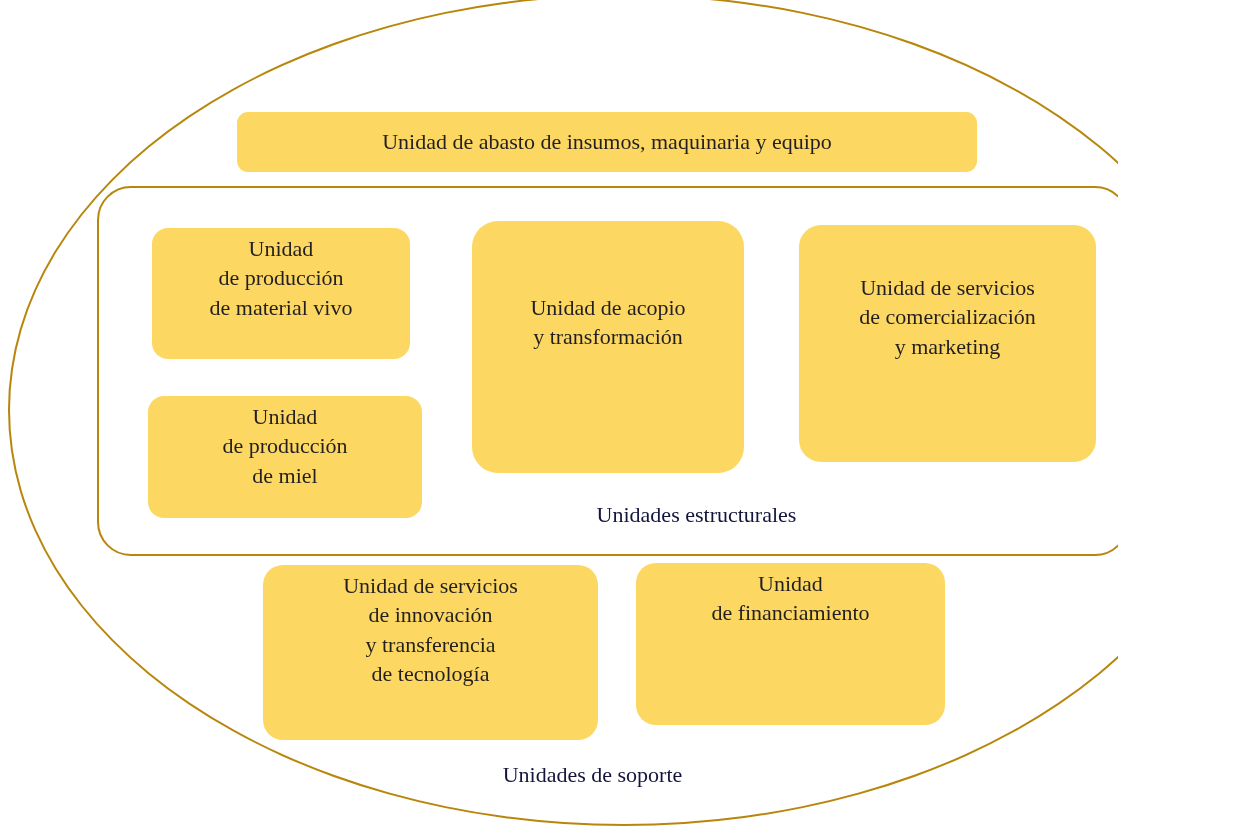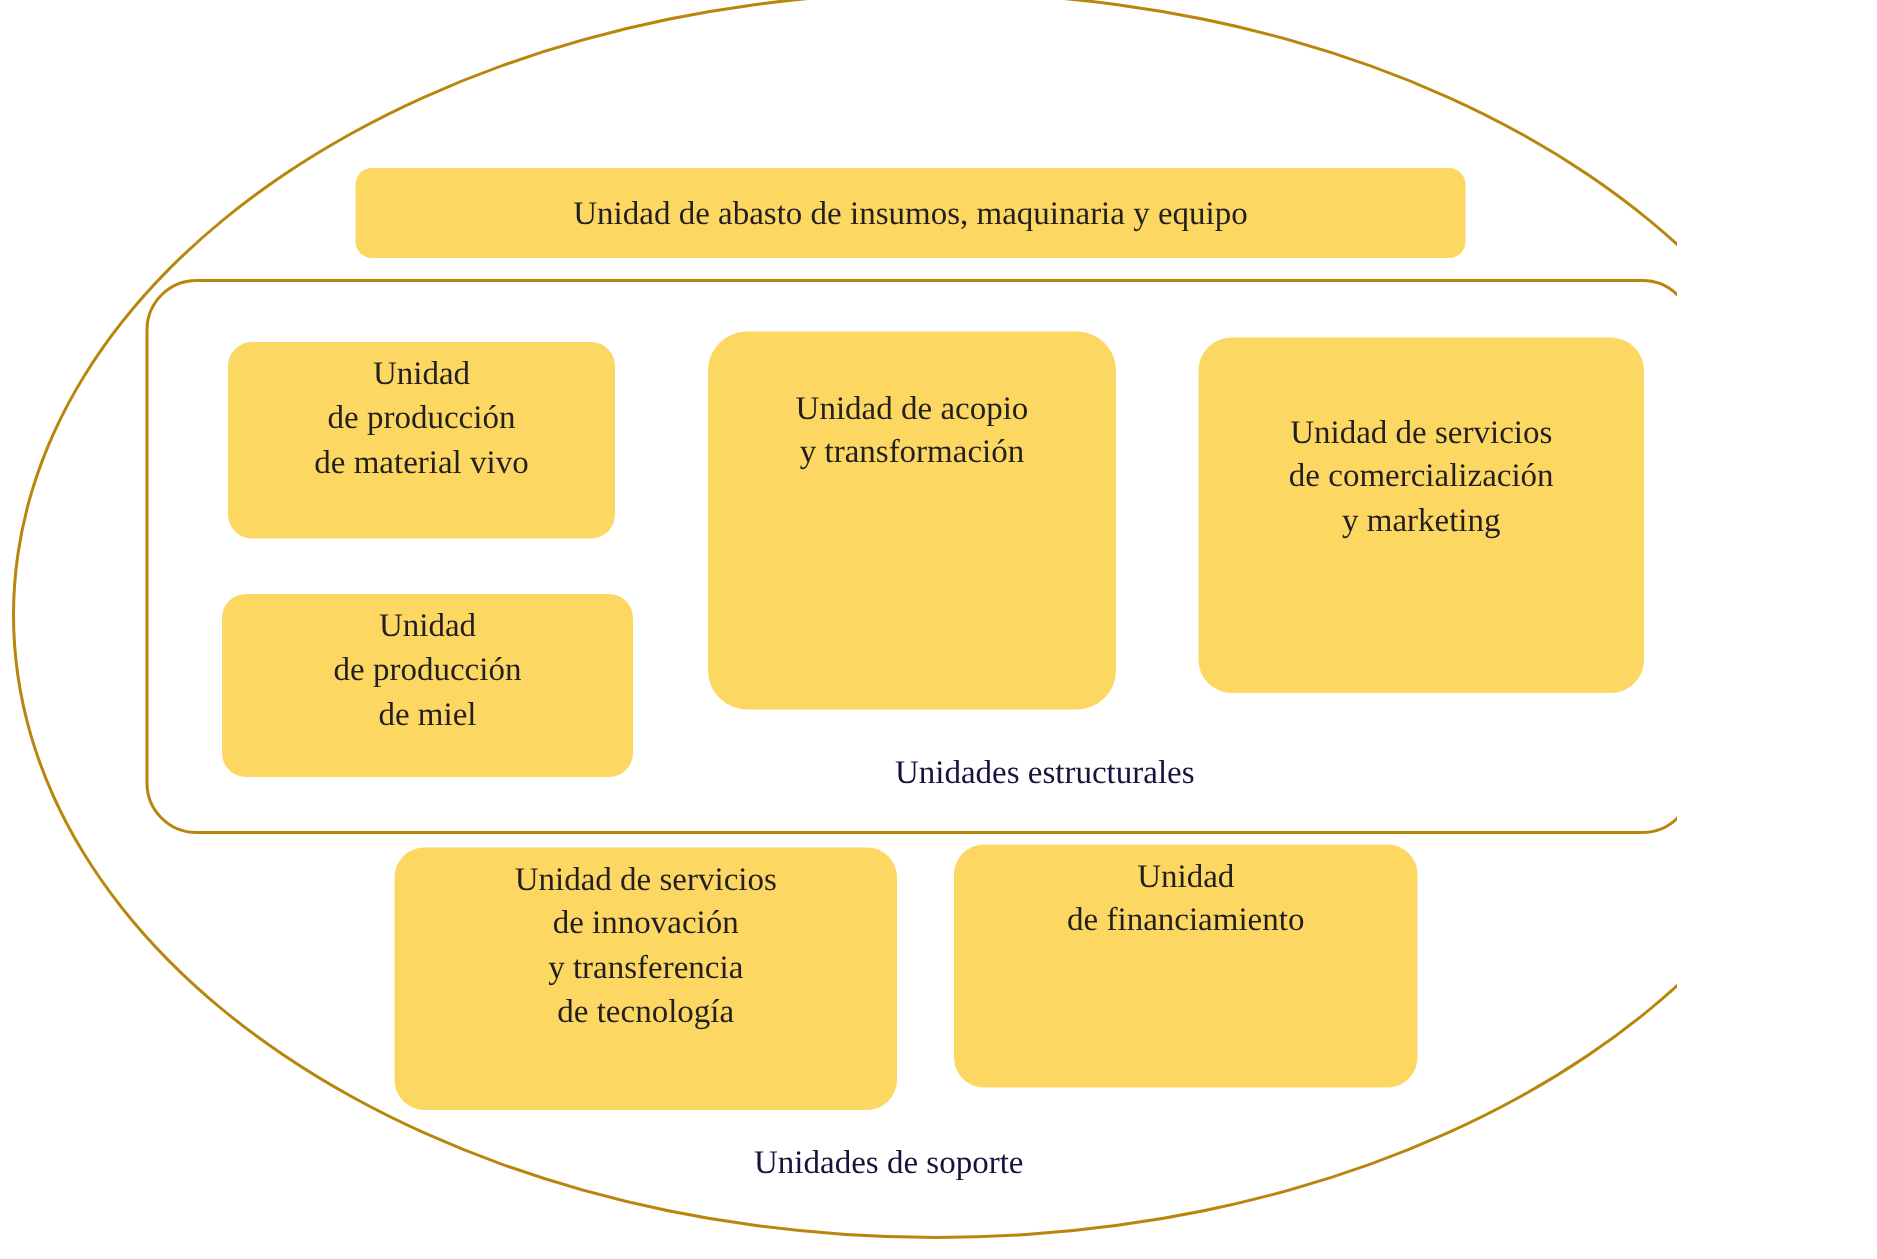--- a/index.html
+++ b/index.html
@@ -75,21 +75,21 @@
   }
 
   #box-miel {
     left: 148px;  top: 396px;  width: 274px;  height: 122px;
   }
 
   #box-acopio {
     left: 472px;  top: 221px;  width: 272px;  height: 252px;
     border-radius: 26px;
     align-items: flex-start;
-    padding-top: 36px;
+    padding-top: 72px;
   }
 
   #box-comercializacion {
     left: 799px;  top: 225px;  width: 297px;  height: 237px;
     border-radius: 22px;
     align-items: flex-start;
     padding-top: 48px;
   }
 
   #box-innovacion {

